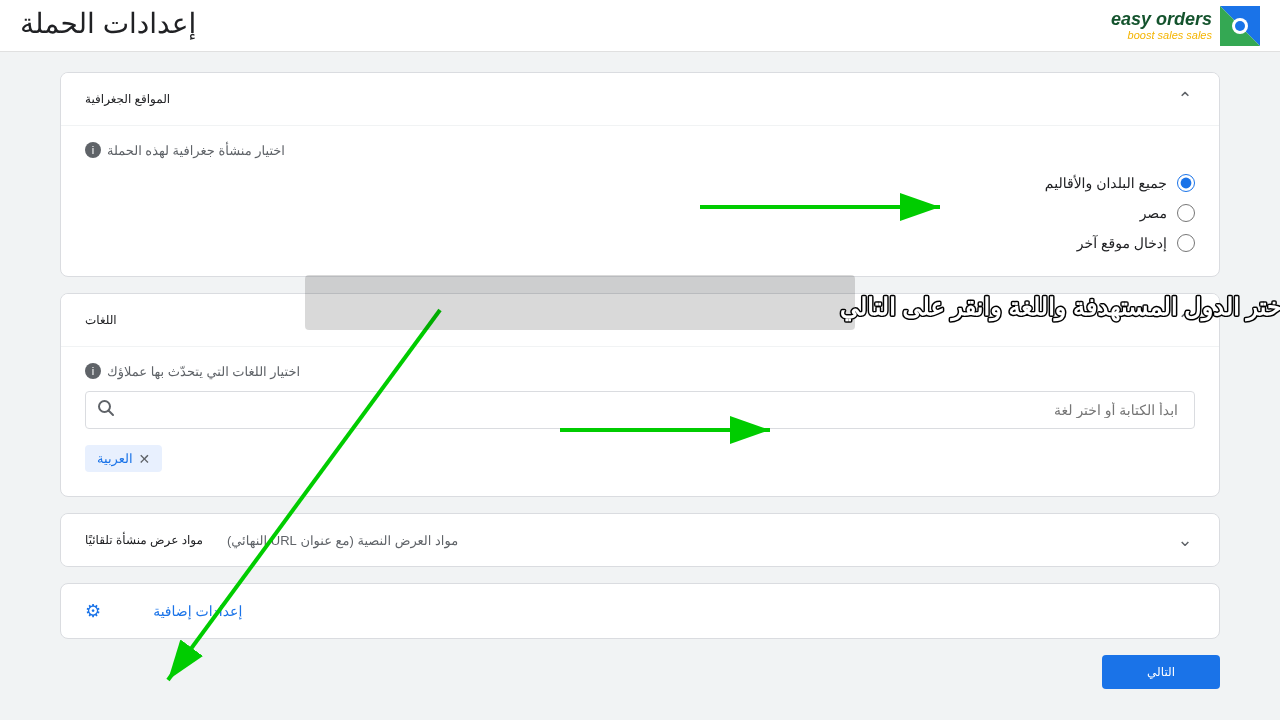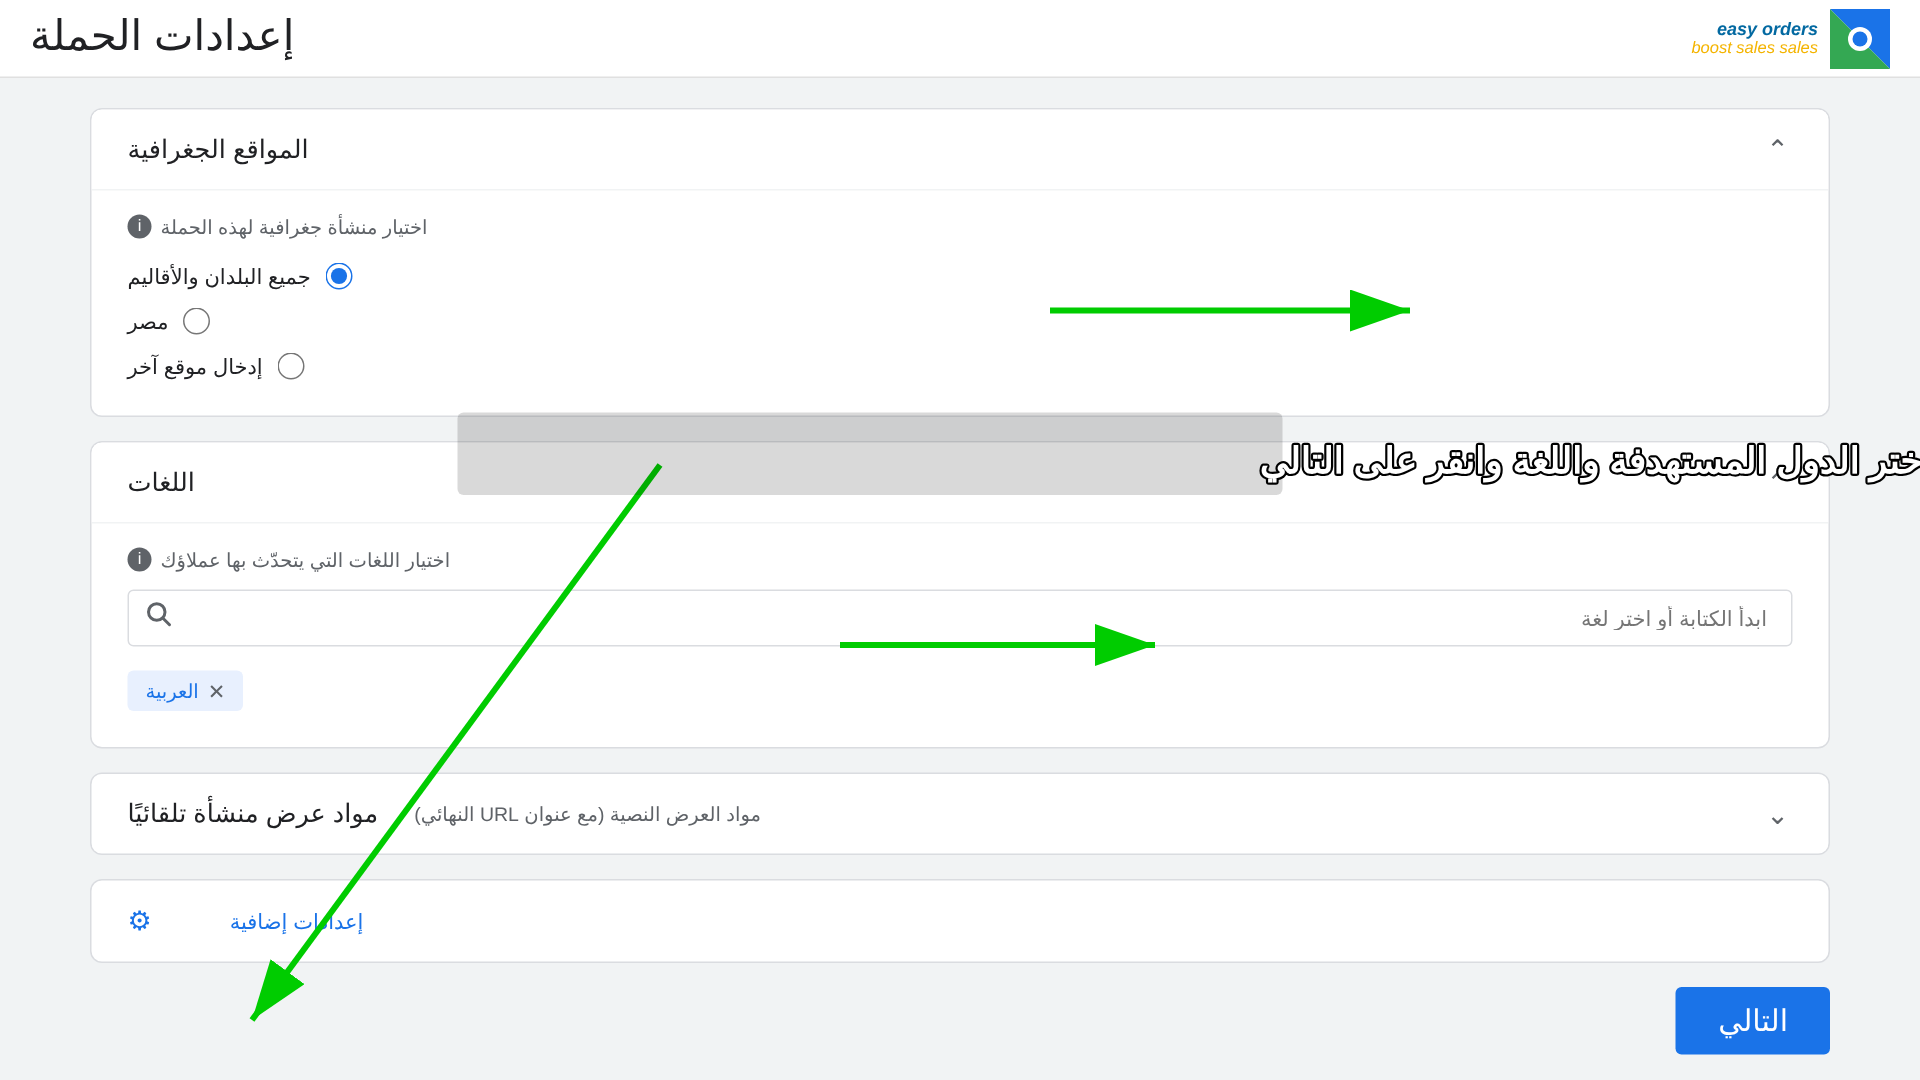--- a/index.html
+++ b/index.html
@@ -29,23 +29,23 @@
     .logo-icon {
       width: 40px;
       height: 40px;
     }
     .logo-text {
       display: flex;
       flex-direction: column;
       line-height: 1.1;
     }
     .logo-text .top {
-      font-size: 12px;
+      font-size: 18px;
       font-weight: bold;
-      color: #0369a1;
+      color: #14532d;
       font-style: italic;
     }
     .logo-text .bottom {
       font-size: 11px;
       color: #f4b400;
       font-style: italic;
     }
 
     
     .main {
@@ -77,21 +77,21 @@
     }
     .section-header {
       display: flex;
       align-items: center;
       justify-content: space-between;
       padding: 16px 24px;
       cursor: pointer;
       background: #fff;
     }
     .section-title {
-      font-size: 17px;
+      font-size: 12px;
       font-weight: 500;
       color: #202124;
     }
     .chevron {
       width: 20px;
       height: 20px;
       display: flex;
       align-items: center;
       justify-content: center;
       color: #5f6368;
@@ -122,21 +122,20 @@
       font-size: 11px;
       display: inline-flex;
       align-items: center;
       justify-content: center;
       flex-shrink: 0;
     }
     .radio-options {
       display: flex;
       flex-direction: column;
       gap: 12px;
-      align-items: flex-end;
     }
     .radio-option {
       display: flex;
       align-items: center;
       gap: 10px;
       cursor: pointer;
       font-size: 14px;
       color: #202124;
     }
     .radio-input {
@@ -235,22 +234,22 @@
       color: #1a73e8;
       font-size: 18px;
     }
 
     
     .next-btn {
       background: #1a73e8;
       color: #fff;
       border: none;
       border-radius: 4px;
-      padding: 10px 28px;
-      font-size: 20px;
+      padding: 10px 45px;
+      font-size: 12px;
       cursor: pointer;
       font-weight: 500;
       direction: rtl;
     }
 
     
     .overlay-svg {
       position: absolute;
       top: 0;
       left: 0;

